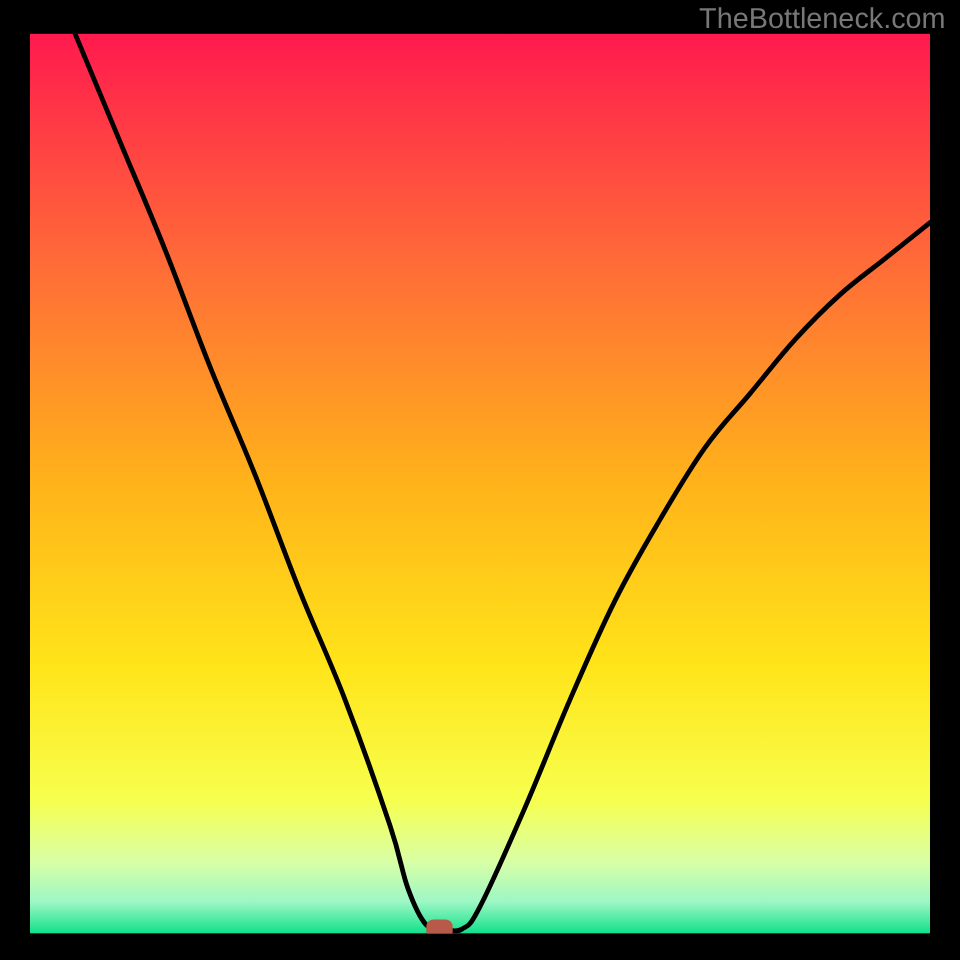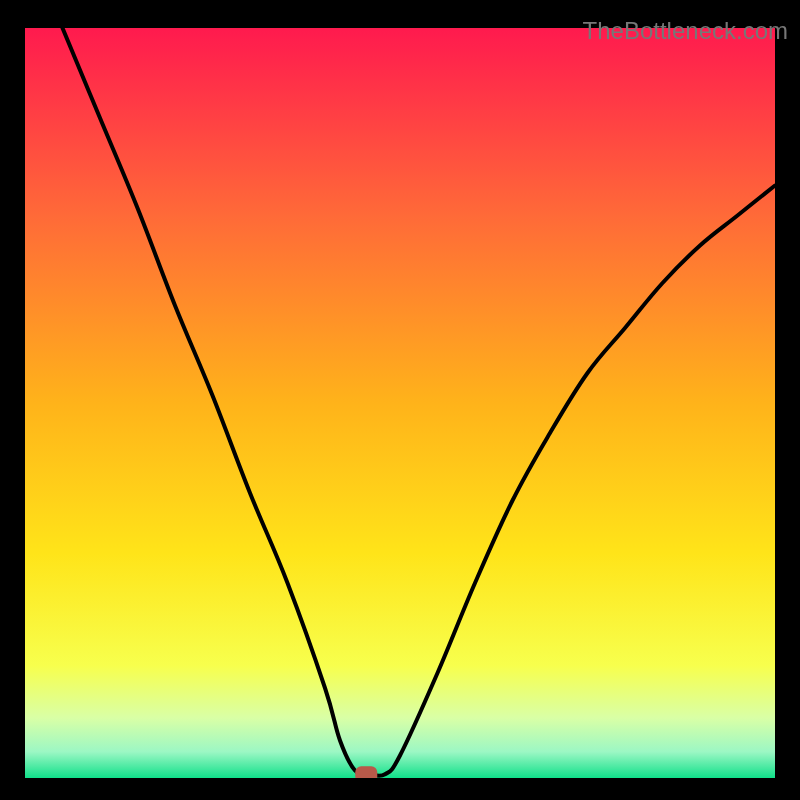--- a/index.html
+++ b/index.html
@@ -11,21 +11,21 @@
     overflow: hidden;
   }
   .container {
     width: 800px;
     height: 800px;
     position: relative;
     background: #000;
   }
   .watermark {
     position: absolute;
-    top: 17px;
+    top: 2px;
     right: 12px;
     color: #777;
     font-family: Arial, Helvetica, sans-serif;
     font-size: 24px;
     font-weight: 500;
     letter-spacing: 0px;
     z-index: 5;
   }
   .plot-frame {
     position: absolute;

